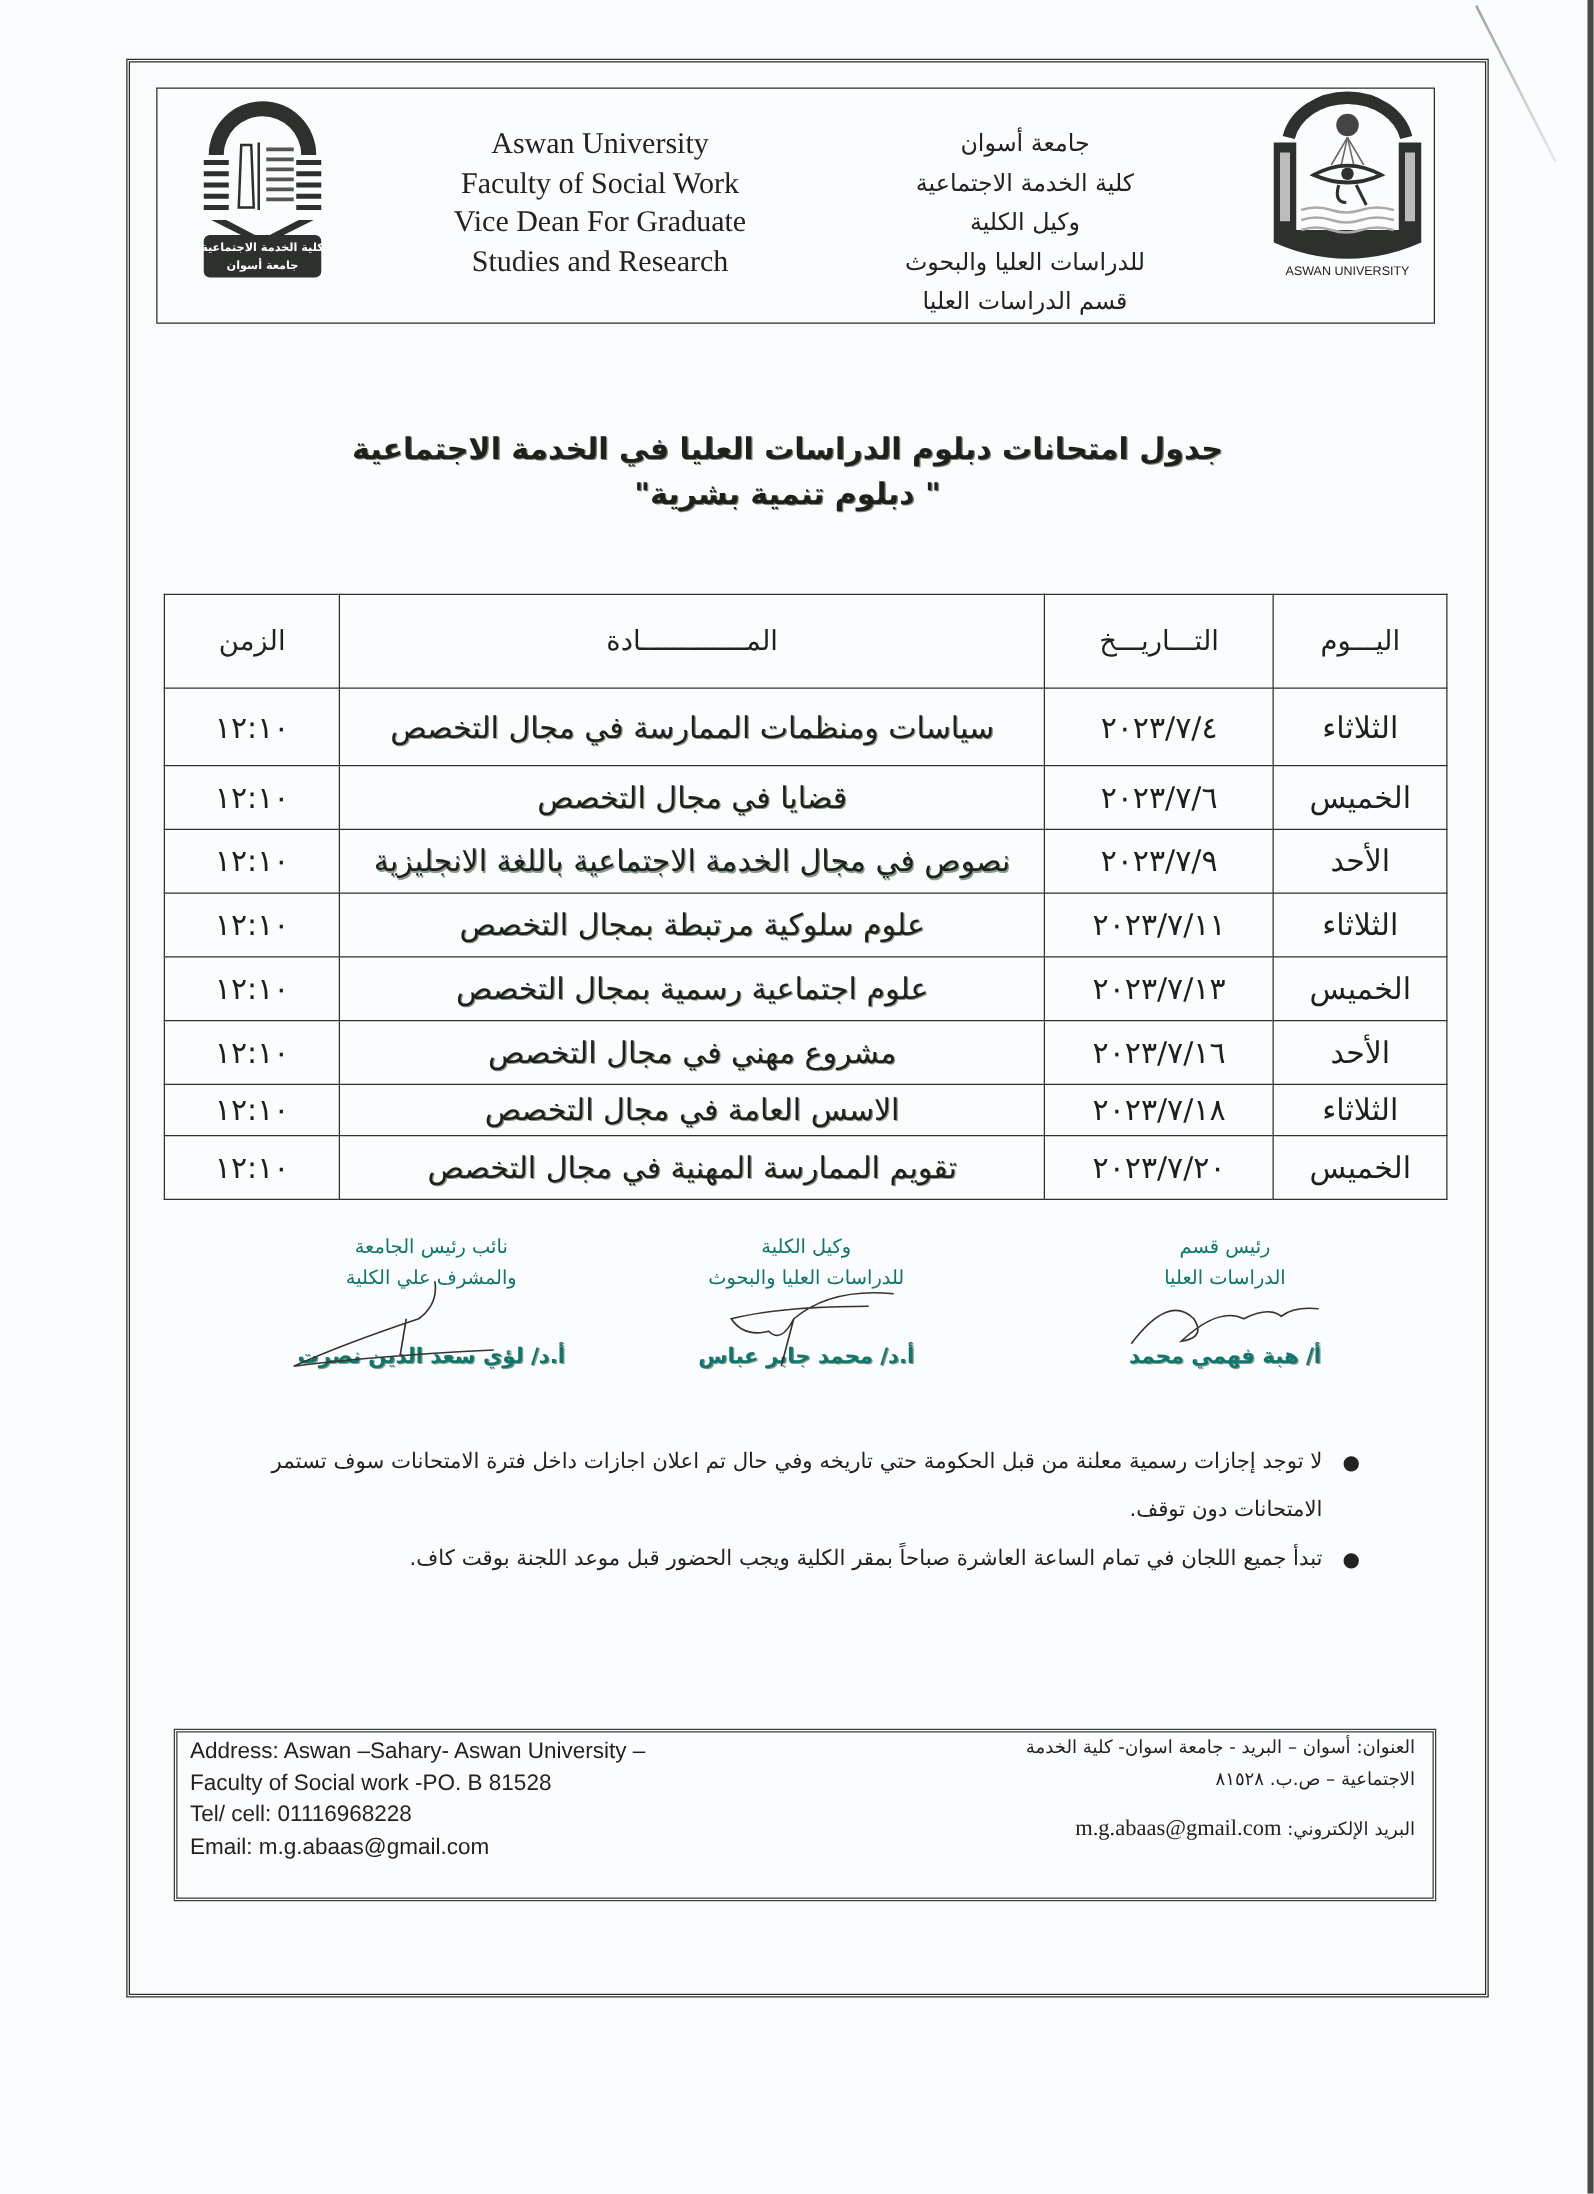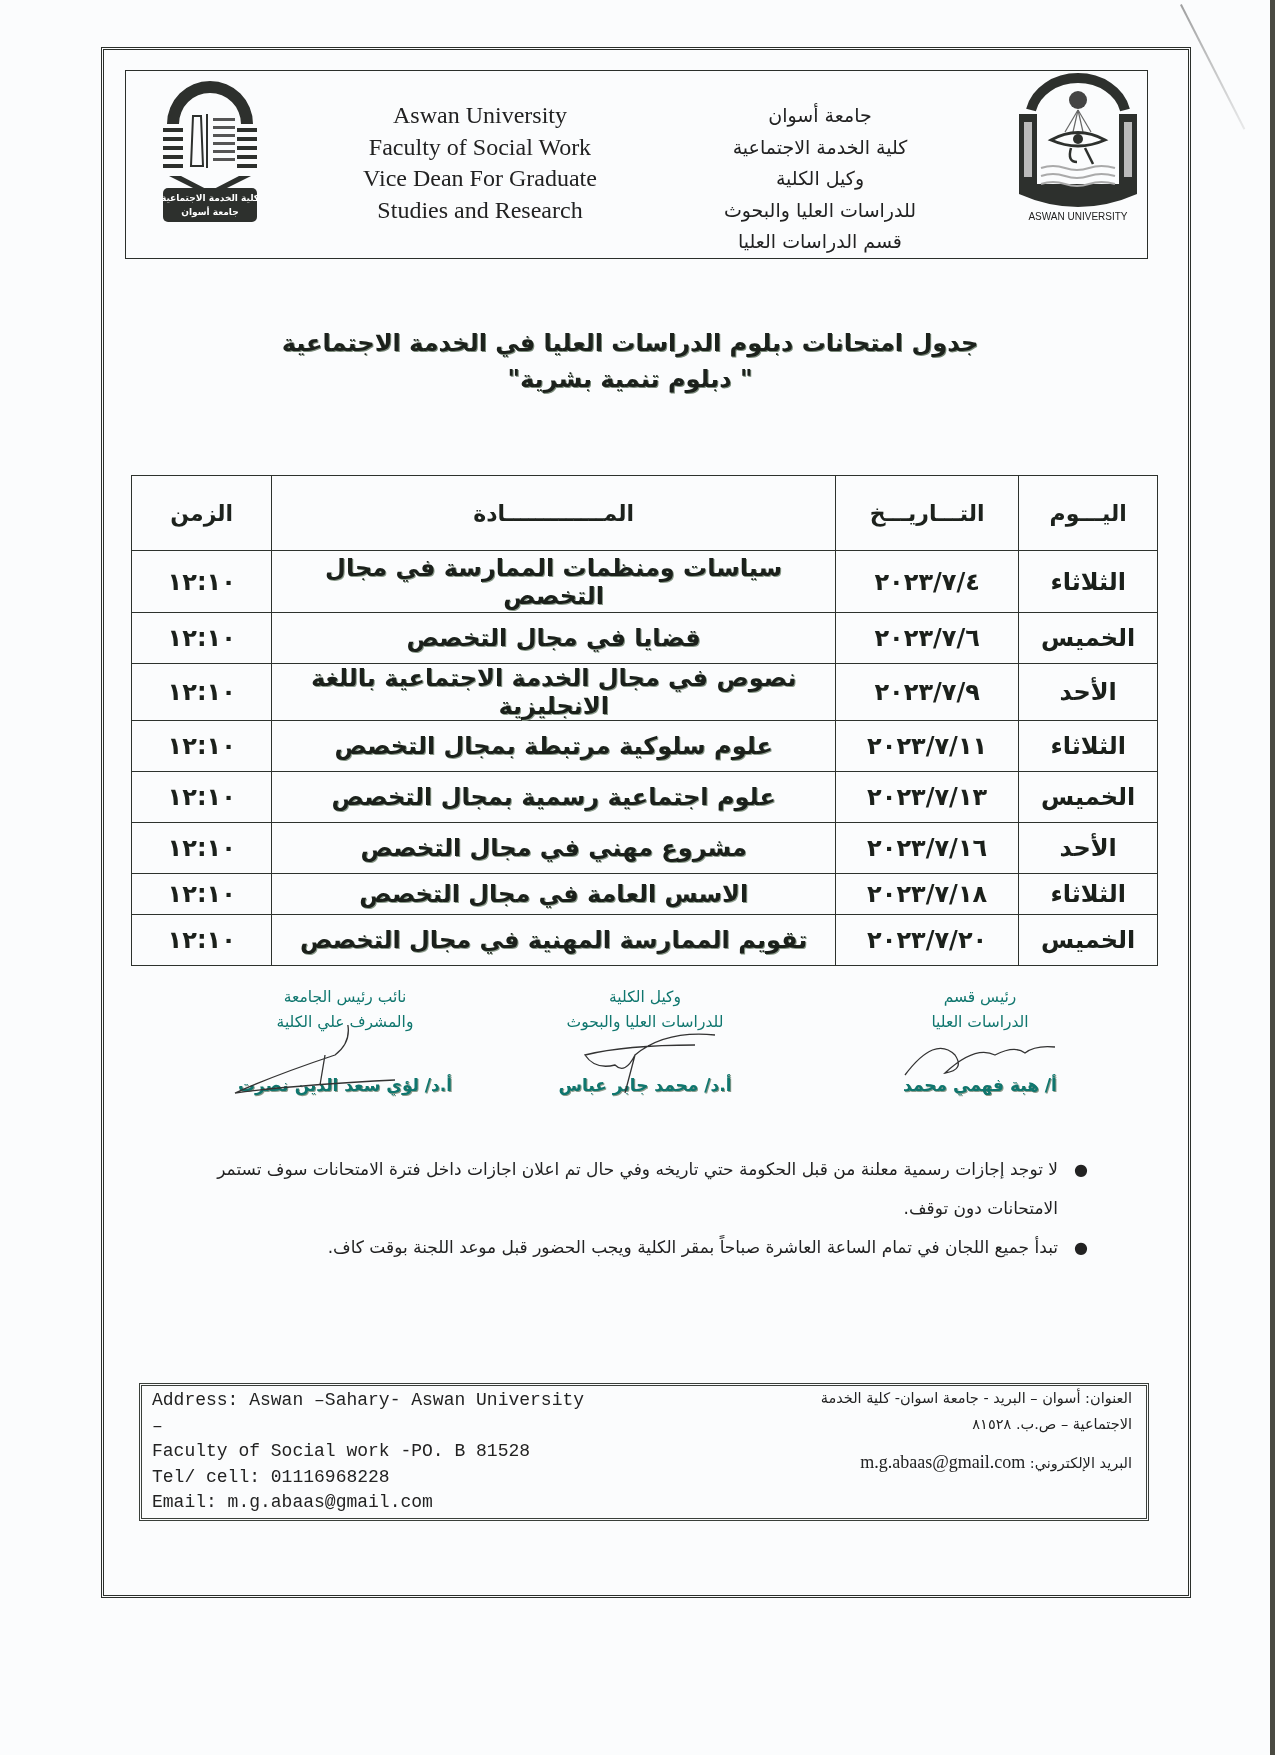--- a/index.html
+++ b/index.html
@@ -40,35 +40,35 @@
     font-family: "Liberation Serif", serif; color: #222;
   }
   .header-ar {
     position: absolute; left: 670px; top: 100px; width: 300px;
     text-align: center; direction: rtl; font-size: 21px; line-height: 31.5px;
     font-family: "DejaVu Sans", sans-serif; color: #222;
   }
   .header-ar div { font-size: 19px; }
   
   .title-block {
-    position: absolute; left: 250px; top: 325px; width: 760px;
+    position: absolute; left: 250px; top: 341px; width: 760px;
     text-align: center; direction: rtl;
     font-family: "DejaVu Sans", sans-serif; font-weight: bold;
     font-size: 24px; line-height: 36px; color: #1c211c;
     text-shadow: 1px 1px 0 #7a8a7a;
   }
   
   table.schedule {
     position: absolute; left: 131px; top: 475px;
     width: 1027px; border-collapse: collapse; direction: rtl;
     font-family: "DejaVu Sans", sans-serif;
   }
   table.schedule td, table.schedule th {
     border: 1.5px solid #2d322d; text-align: center; padding: 0;
-    font-weight: bold;
+    font-weight: normal;
   }
   table.schedule th { height: 74px; font-size: 22px; color: #1d221d; }
   table.schedule td { font-size: 24px; color: #1b201b; }
   .col-day { width: 138px; }
   .col-date { width: 183px; }
   .col-subject { width: 566px; }
   .col-time { width: 140px; }
   td.subject { font-weight: bold; font-size: 21px; text-shadow: 1px 1px 0 #8a9a8a; }
   td.date, td.time { font-size: 19px; letter-spacing: 2px; }
   
@@ -99,21 +99,21 @@
   .notes li .bullet {
     position: absolute; right: -30px; top: 0; font-size: 16px;
   }
   
   .footer-box {
     position: absolute; left: 139px; top: 1383px; width: 1004px; height: 132px;
     border: 3px double #3a3f3a;
   }
   .footer-en {
     position: absolute; left: 152px; top: 1388px; width: 450px;
-    font-family: Liberation Mono, monospace; font-size: 18px; line-height: 25.5px;
+    font-family: Liberation Sans, sans-serif; font-size: 18px; line-height: 25.5px;
     color: #222;
   }
   .footer-ar {
     position: absolute; left: 690px; top: 1385px; width: 442px;
     direction: rtl; text-align: right;
     font-family: "DejaVu Sans", sans-serif; font-size: 14.5px; line-height: 26px;
     color: #222;
   }
   .footer-ar .email-line { margin-top: 12px; }
   .footer-ar .email-val { font-family: "Liberation Serif", serif; font-size: 18px; }

